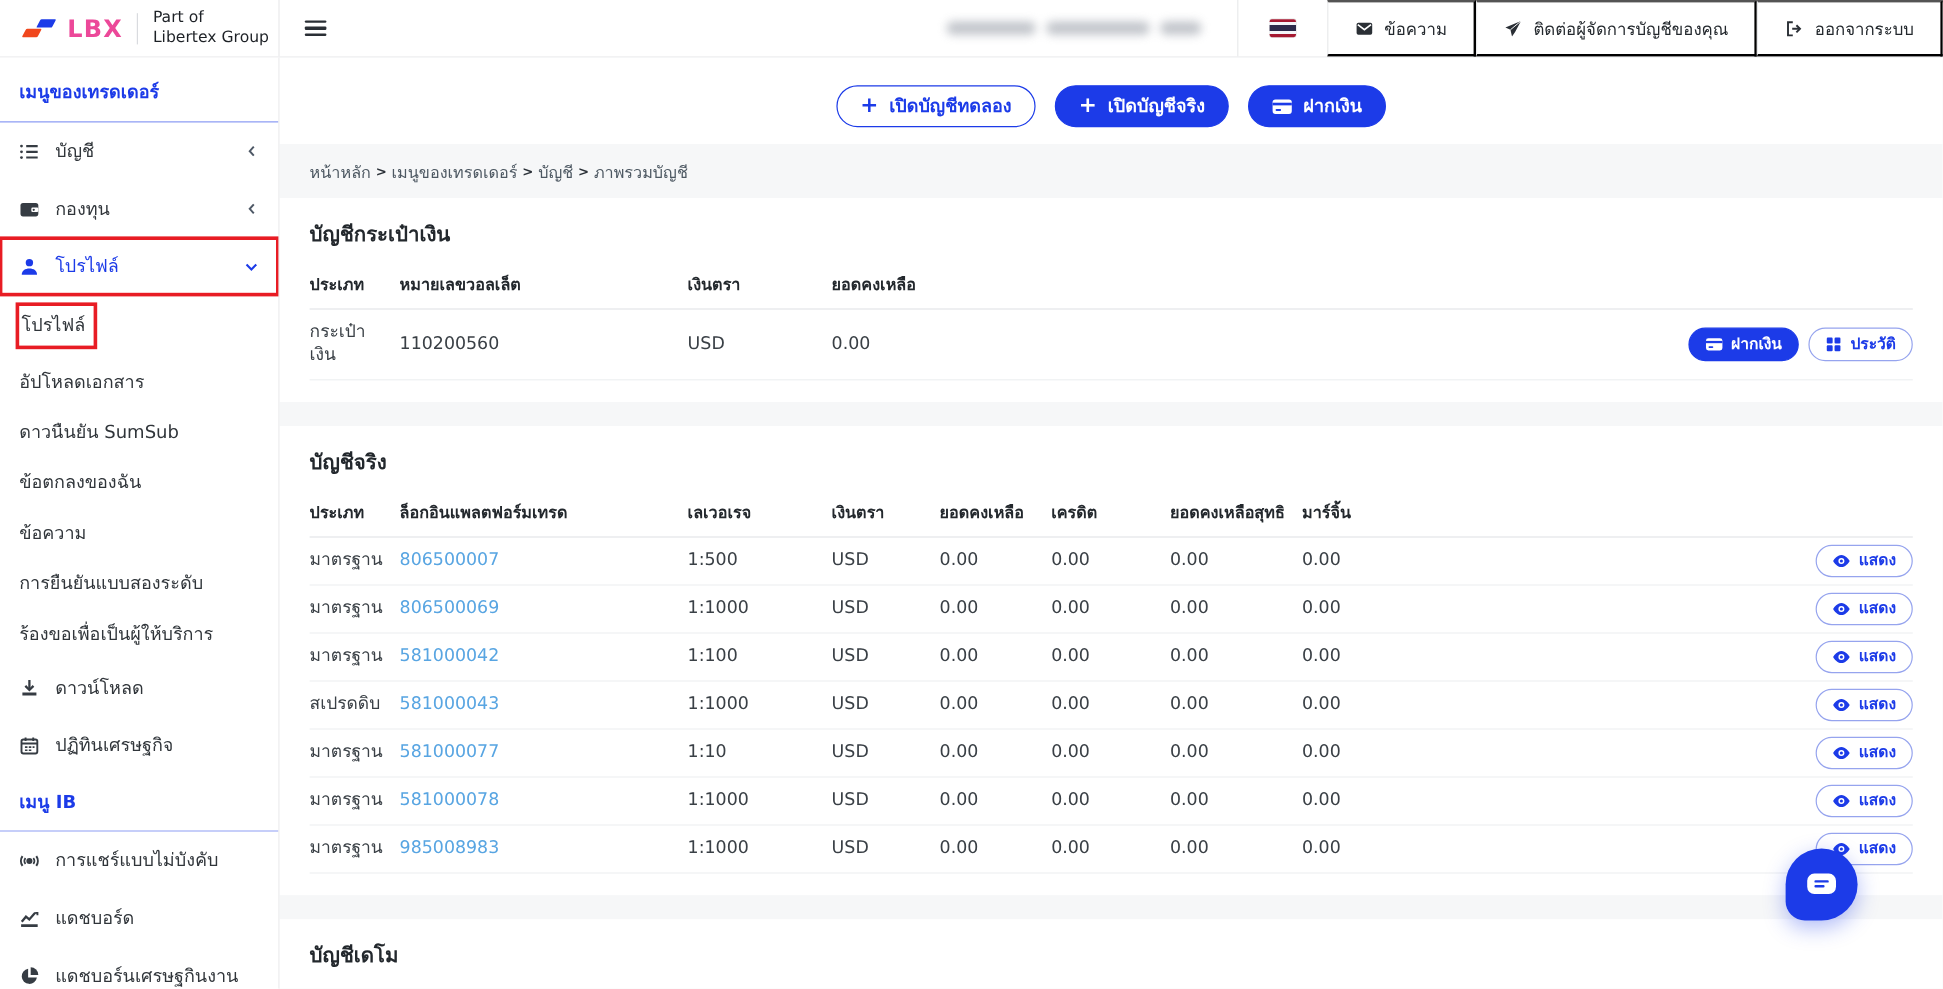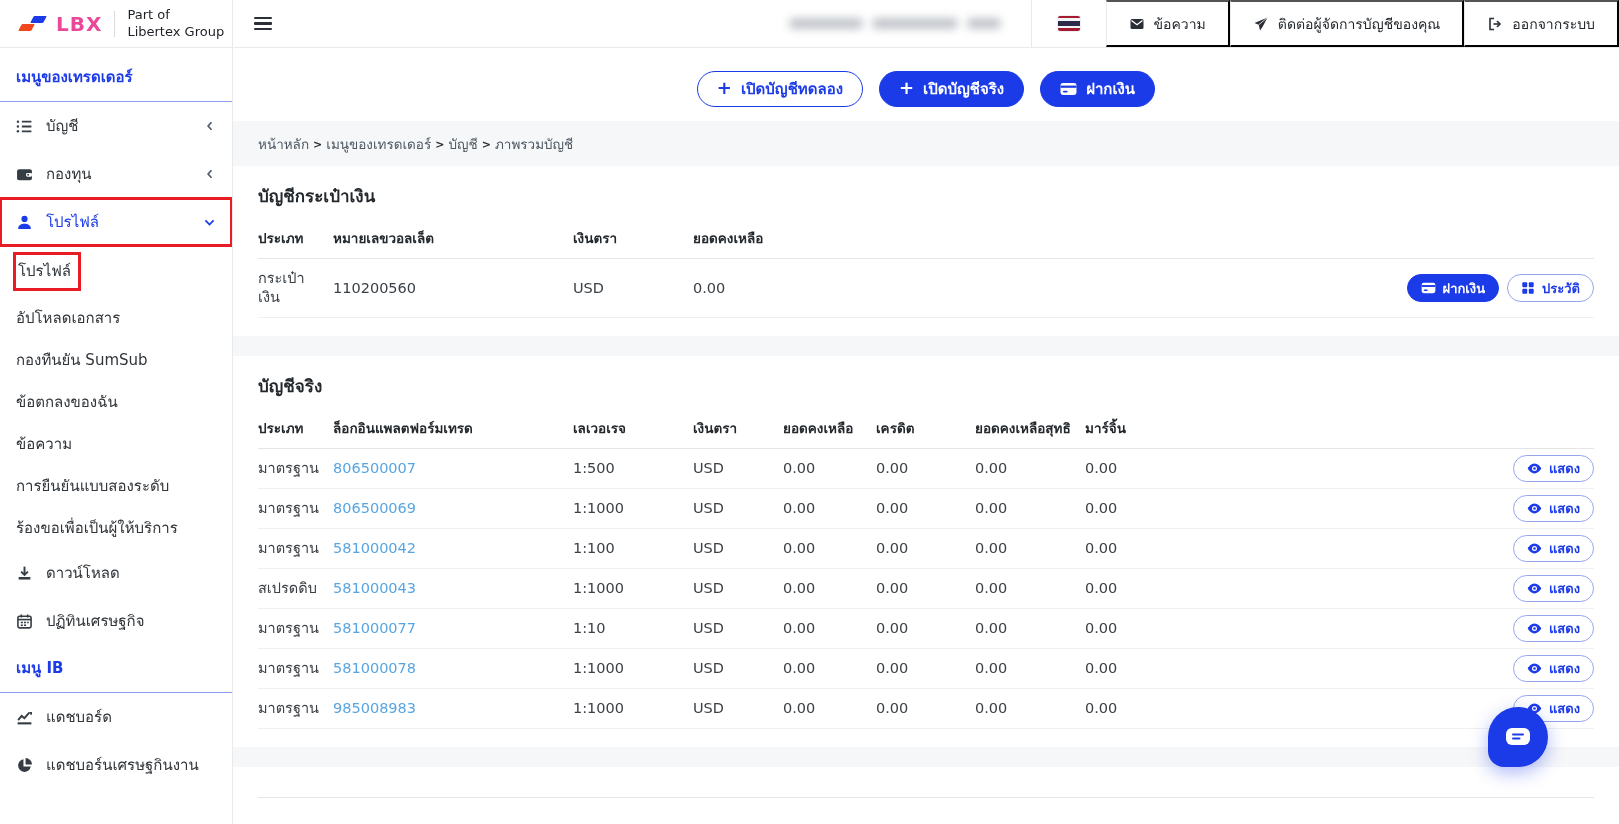--- a/index.html
+++ b/index.html
@@ -179,21 +179,21 @@
       <span class="chev">
           <svg width="13" height="13" viewBox="0 0 16 16" fill="none" stroke="currentColor" stroke-width="2.2">
             <path d="M3 5.5L8 10.5 13 5.5"></path>
           </svg>
         </span>
     </div>
 
     <div>
       <div class="sub-item"><span class="boxed">โปรไฟล์</span></div>
       <div class="sub-item"><span>อัปโหลดเอกสาร</span></div>
-      <div class="sub-item"><span>กองทืนยัน SumSub</span></div>
+      <div class="sub-item"><span>ดาวนืนยัน SumSub</span></div>
       <div class="sub-item"><span>ข้อตกลงของฉัน</span></div>
       <div class="sub-item"><span>ข้อความ</span></div>
       <div class="sub-item"><span>การยืนยันแบบสองระดับ</span></div>
       <div class="sub-item"><span>ร้องขอเพื่อเป็นผู้ให้บริการ</span></div>
     </div>
 
     <div class="side-item">
       <svg class="mi" width="17" height="17" viewBox="0 0 16 16" fill="none" stroke="currentColor" stroke-width="1.8">
           <path d="M8 1.5v7.5"></path>
           <path d="M4.8 6.2L8 9.4l3.2-3.2"></path>
@@ -207,20 +207,29 @@
           <rect x="1.8" y="3" width="12.4" height="11" rx="1.5"></rect>
           <path d="M1.8 6.2h12.4"></path>
           <path d="M5 1.4v2.8M11 1.4v2.8"></path>
           <path d="M4.5 9h2M7.5 9h2M10.5 9h1.5M4.5 11.5h2M7.5 11.5h2" stroke-width="1.3"></path>
         </svg>
       <span class="lbl">ปฏิทินเศรษฐกิจ</span>
     </div>
 
     <div class="side-title">เมนู IB</div>
 
+    <div class="side-item">
+      <svg class="mi" width="17" height="17" viewBox="0 0 16 16" fill="none" stroke="currentColor" stroke-width="1.6">
+          <path d="M2.6 4.2c-1.6 2.2-1.6 5.4 0 7.6"></path>
+          <path d="M13.4 4.2c1.6 2.2 1.6 5.4 0 7.6"></path>
+          <circle cx="8" cy="8" r="2.4" fill="currentColor" stroke="none"></circle>
+          <path d="M4.9 5.7c-1 1.3-1 3.3 0 4.6M11.1 5.7c1 1.3 1 3.3 0 4.6" stroke-width="1.3"></path>
+        </svg>
+      <span class="lbl">การแชร์แบบไม่บังคับ</span>
+    </div>
 
     <div class="side-item">
       <svg class="mi" width="17" height="17" viewBox="0 0 16 16" fill="none" stroke="currentColor" stroke-width="1.8">
           <path d="M1.5 13.5h13" stroke-width="2"></path>
           <path d="M2 10.5l3.3-4 2.6 2.2 4.6-5.2"></path>
           <path d="M12.5 3.5h1.8v1.8" stroke-width="1.5"></path>
         </svg>
       <span class="lbl">แดชบอร์ด</span>
     </div>
 
@@ -459,20 +468,21 @@
                   <circle cx="8" cy="7" r="1.4"></circle>
                 </svg>
                 <span>แสดง</span>
               </button>
             </span>
           </div>
         </div>
     </section>
 
     <section class="card grow">
+      <h2>บัญชีเดโม</h2>
       <div class="thead grid-a">
 
         <span></span>
       </div>
 
     </section>
 
   </main>
 </div>
 

